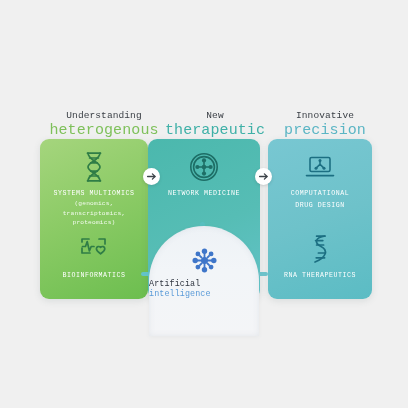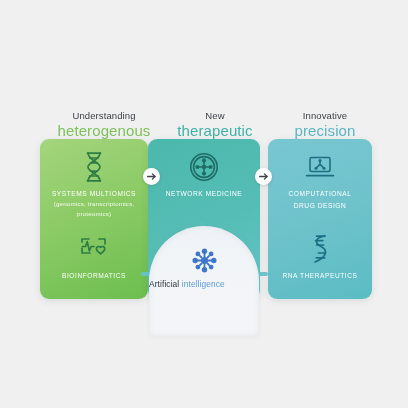--- a/index.html
+++ b/index.html
@@ -10,20 +10,21 @@
     width: 408px;
     height: 408px;
     background: #f0f0f0;
     font-family: "Liberation Sans", sans-serif;
     overflow: hidden;
   }
   #stage {
     position: relative;
     width: 408px;
     height: 408px;
+    font-family: Liberation Mono, monospace;
   }
 
   
   .col-head {
     position: absolute;
     text-align: center;
     line-height: 1.25;
     width: 120px;
   }
   .col-head .l1 {

